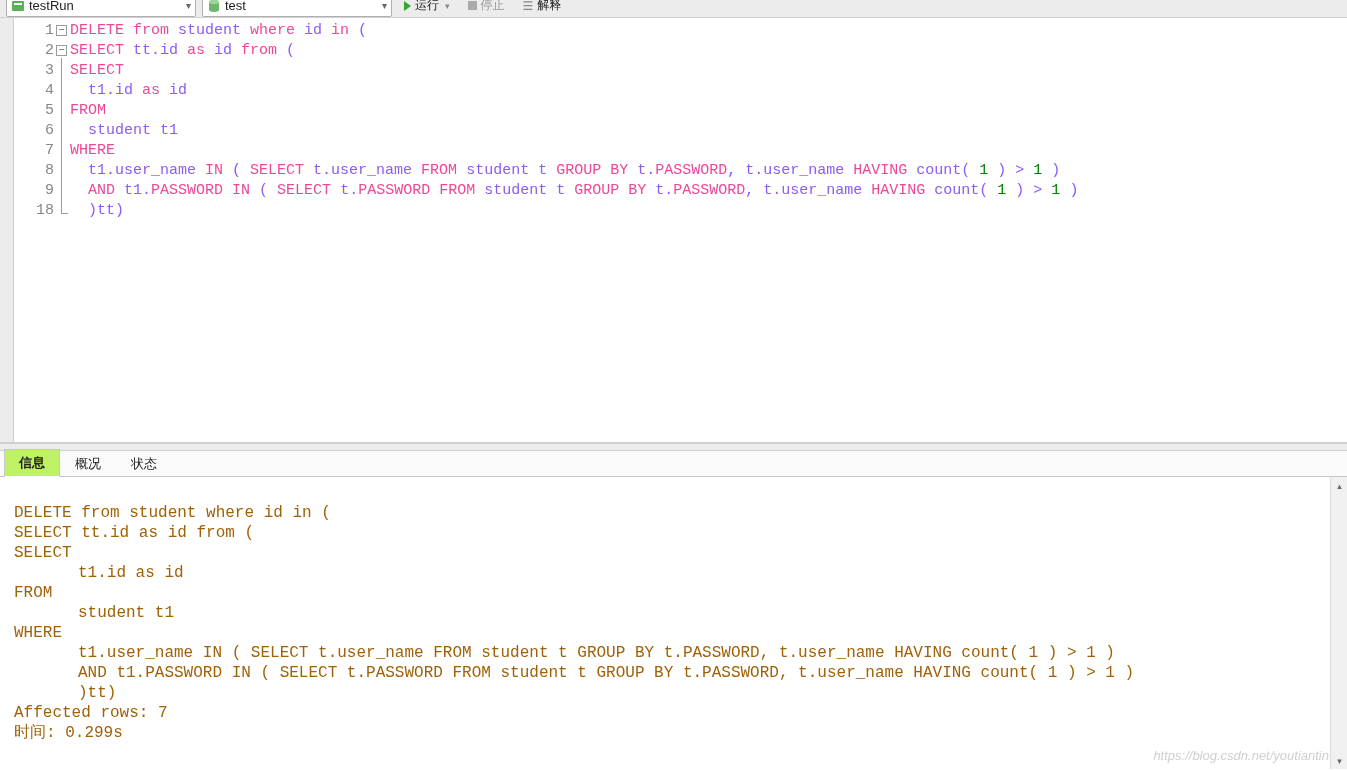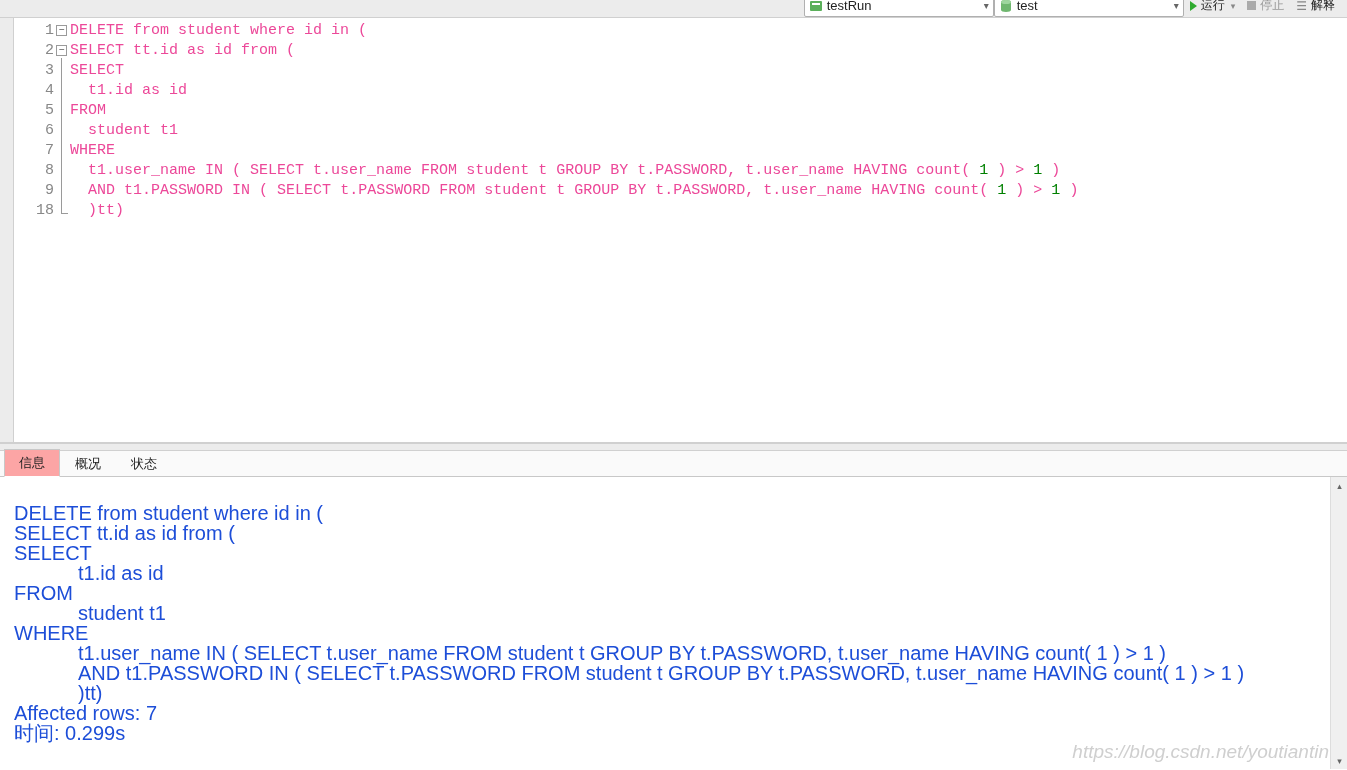--- a/index.html
+++ b/index.html
@@ -7,26 +7,26 @@
     margin: 0; padding: 0;
     width: 1347px; height: 770px;
     font-family: "Microsoft YaHei", "Segoe UI", Arial, sans-serif;
     font-size: 13px;
     background: #fff;
     color: #222;
   }
   .toolbar {
     display: flex;
     align-items: center;
+    gap: 6px;
     padding: 0 6px 0 6px;
     height: 18px;
     background: #ececec;
     border-bottom: 1px solid #d0d0d0;
     overflow: hidden;
-    justify-content: flex-end;
   }
   .combo {
     display: inline-flex;
     align-items: center;
     height: 22px;
     background: #fff;
     border: 1px solid #b0b0b0;
     border-radius: 2px;
     padding: 0 4px;
     gap: 4px;
@@ -125,21 +125,21 @@
     border-left: 1px solid #9a9a9a;
     border-bottom: 1px solid #9a9a9a;
   }
   .code {
     flex: 1;
     white-space: pre;
   }
   .code div { height: 20px; }
   .kw { color: #ec4899; }
   .gr { color: #008000; }
-  .txt { color: #ec4899; }
+  .txt { color: #8b5cf6; }
   .pipe { color: #888; }
 
   .splitter {
     height: 8px;
     background: #ececec;
     border-top: 1px solid #d0d0d0;
     border-bottom: 1px solid #d0d0d0;
   }
   .tabs {
     display: flex;
@@ -154,34 +154,35 @@
     font-size: 13px;
     cursor: pointer;
     border: 1px solid transparent;
     border-bottom: none;
     position: relative;
     top: 1px;
   }
   .tab.active {
     border: 1px solid #c8c8c8;
     border-bottom: 1px solid #fff;
-    background: #fca5a5;
+    background: #bef264;
+    font-weight: bold;
   }
   .output-wrap {
     position: relative;
     height: 292px;
     overflow: hidden;
   }
   .output {
     padding: 6px 8px 6px 14px;
-    font-family: Liberation Sans, sans-serif;
-    font-size: 20px;
+    font-family: Liberation Mono, monospace;
+    font-size: 16px;
     line-height: 20px;
     white-space: pre;
-    color: #1d4ed8;
+    color: #a16207;
   }
   .output .indent1 { padding-left: 64px; display: block; }
   .scrollbar {
     position: absolute;
     right: 0; top: 0; bottom: 0;
     width: 17px;
     background: #f0f0f0;
     border-left: 1px solid #ddd;
   }
   .scrollbar .up, .scrollbar .down {
@@ -191,21 +192,21 @@
     font-size: 9px;
     color: #666;
     cursor: pointer;
   }
   .scrollbar .up { top: 0; }
   .scrollbar .down { bottom: 0; }
   .watermark {
     position: absolute;
     right: 18px; bottom: 6px;
     color: #cfcfcf;
-    font-size: 19px;
+    font-size: 13px;
     font-style: italic;
     pointer-events: none;
   }
   .canary-icon {
     width:14px;height:14px;display:inline-block;
   }
 </style>
 </head>
 <body>
 

